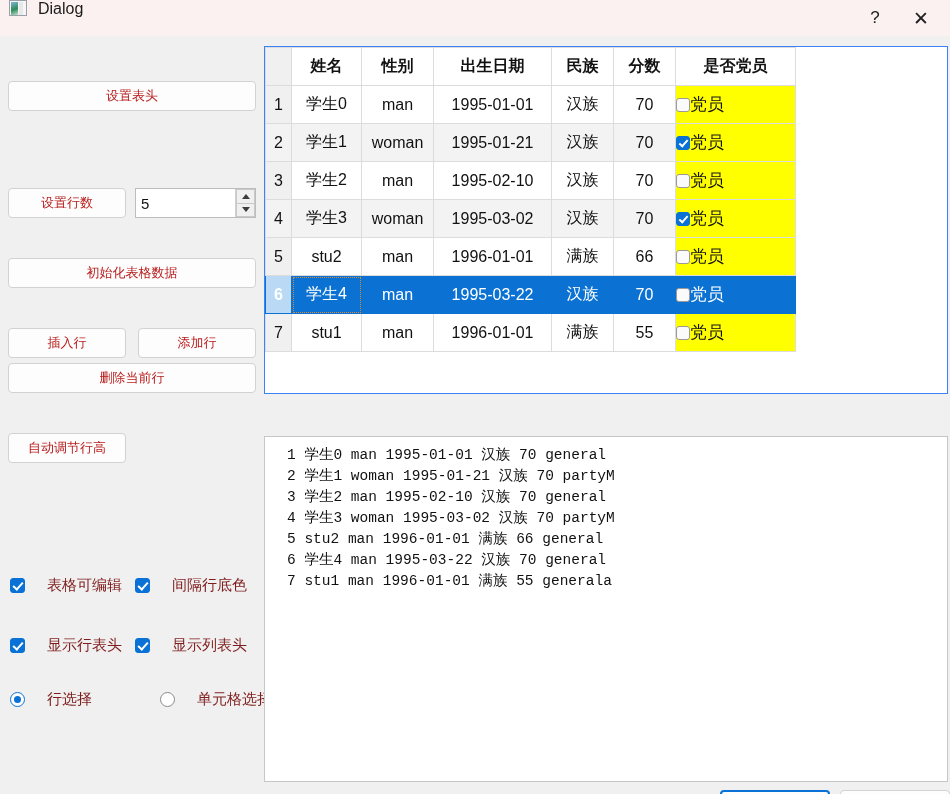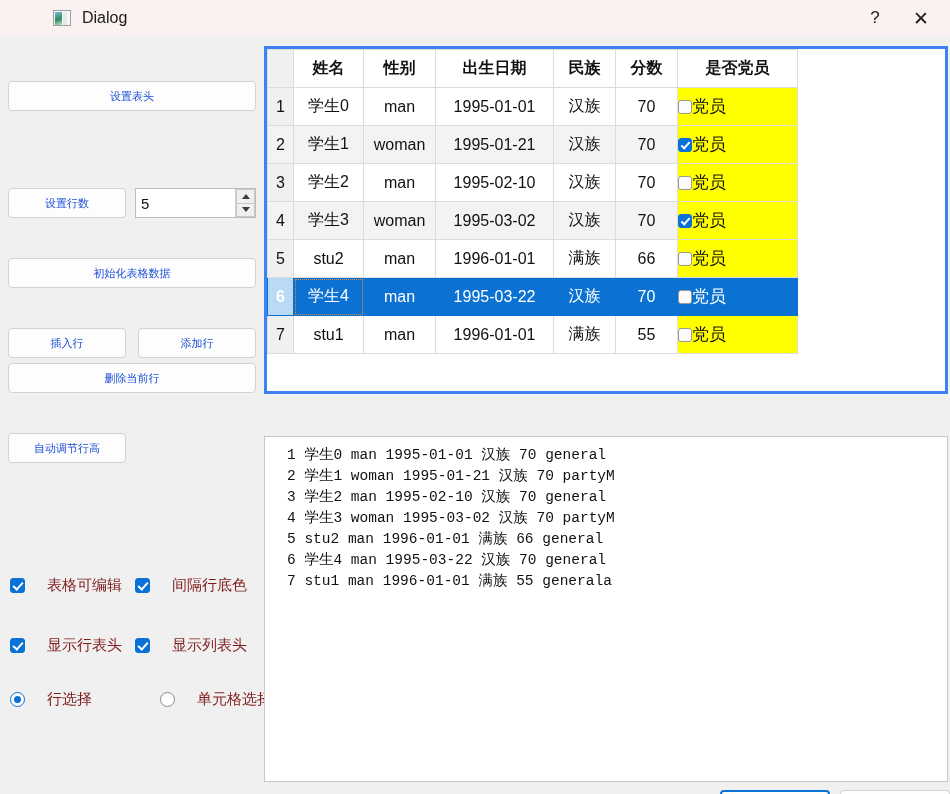--- a/index.html
+++ b/index.html
@@ -7,21 +7,21 @@
     width: 950px; height: 794px;
     font-family: "Liberation Sans", sans-serif;
     background: #f0f0f0;
     overflow: hidden;
   }
 
   
   .titlebar {
     position: absolute; left: 0; top: 0; width: 950px; height: 36px;
     background: #faf1f0;
-    display: flex; align-items: center; padding-left: 44px;
+    display: flex; 
   }
   .title-icon {
     width: 18px; height: 16px; margin-left: 9px;
     border: 1px solid #9aa0a6; background: #f6f6f6;
     position: relative; overflow: hidden;
   }
   .title-icon::before {
     content: ""; position: absolute; left: 1px; top: 1px;
     width: 7px; height: 13px;
     background: linear-gradient(160deg,#7fb6d8 0%, #2f8a5b 55%, #bfe0c9 100%);
@@ -50,21 +50,21 @@
     width: 950px; height: 758px; background: #f0f0f0;
   }
 
   
   .left-panel { position: absolute; left: 0; top: 0; width: 264px; height: 718px; }
 
   .btn {
     background: #fdfdfd;
     border: 1px solid #d2d2d2;
     border-radius: 4px;
-    font-size: 11px; color: #1d4ed8;
+    font-size: 13px; color: #b91c1c;
     font-family: "Liberation Sans", sans-serif;
     text-align: center;
     display: flex; align-items: center; justify-content: center;
     cursor: default;
     position: absolute;
   }
 
   .b-wide  { left: 8px; width: 248px; height: 30px; }
   .b-halfL { left: 8px; width: 118px; height: 30px; }
   .b-halfR { left: 138px; width: 118px; height: 30px; }
@@ -121,21 +121,21 @@
   }
   .opt-label {
     margin-left: 22px; font-size: 15px; color: #7f1d1d;
     font-family: "Liberation Sans", sans-serif; white-space: nowrap;
   }
 
   
   .table-frame {
     position: absolute; left: 264px; top: 10px;
     width: 684px; height: 348px;
-    background: #ffffff; border: 3px solid #3b82f6;
+    background: #ffffff; border: 1px solid #3b82f6;
     overflow: hidden;
   }
   table.grid { border-collapse: collapse; table-layout: fixed; }
   table.grid th, table.grid td {
     border: 1px solid #dcdcdc;
     font-size: 16px; color: #111;
     font-family: "Liberation Sans", sans-serif;
     text-align: center; vertical-align: middle;
     height: 38px; padding: 0;
     white-space: nowrap; overflow: hidden;

